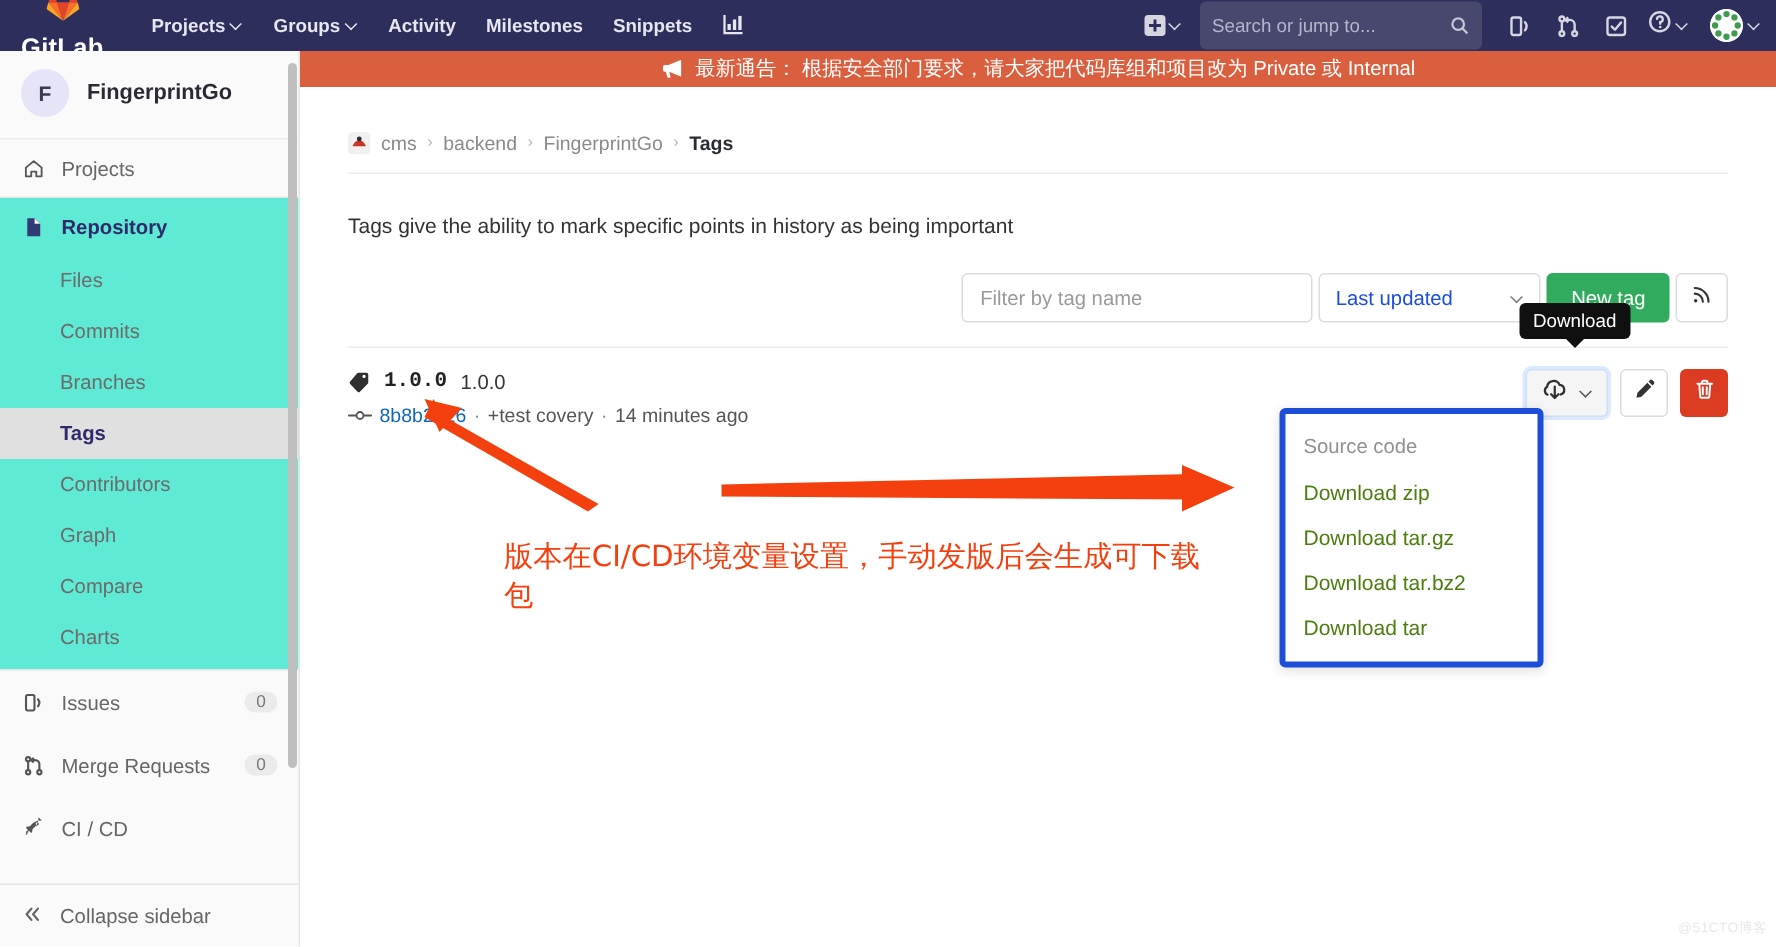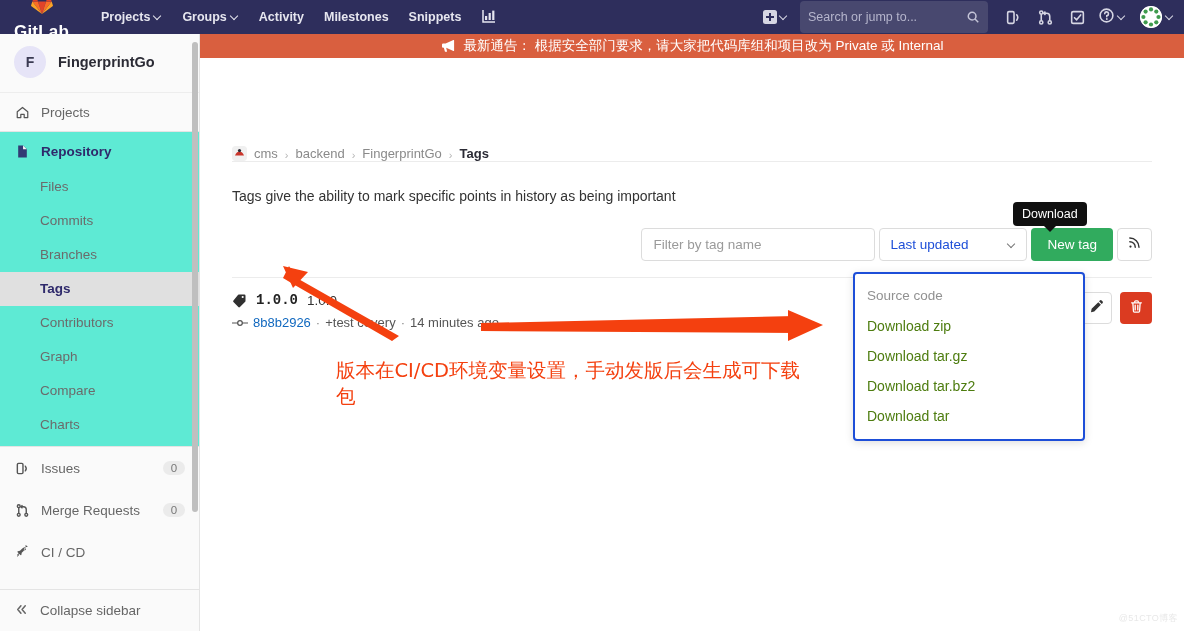--- a/index.html
+++ b/index.html
@@ -117,22 +117,22 @@
     position: absolute; top: 8px; left: 192px; width: 6px; height: 470px;
     background: #bfbfbf; border-radius: 4px; cursor: pointer;
   }
 
   
   .main {
     position: absolute; top: 75px; left: 200px; width: 984px; height: 556px;
     background: #fff; padding: 0 32px;
   }
   .breadcrumb {
-    display: flex; align-items: flex-end; gap: 7px; height: 40px;
-    font-size: 13px; color: #8a8a8a; margin-top: 46px;
+    display: flex; align-items: center; gap: 7px; height: 40px;
+    font-size: 13px; color: #8a8a8a;
   }
   .breadcrumb .bc-avatar {
     width: 15px; height: 15px; border-radius: 3px; overflow: hidden; display: block;
   }
   .breadcrumb a { color: #8a8a8a; text-decoration: none; cursor: pointer; }
   .breadcrumb .sep { color: #b5b5b5; font-size: 11px; }
   .breadcrumb .cur { color: #2b2b35; font-weight: 700; }
   .hr { border-top: 1px solid #ececec; margin: 0 0 0 0; }
   .intro { font-size: 14px; color: #333; padding: 26px 0 24px 0; }
 
@@ -199,22 +199,22 @@
     padding: 5px 9px; border-radius: 4px; white-space: nowrap; z-index: 30;
   }
   .tooltip::after {
     content: ""; position: absolute; left: 50%; margin-left: -6px; bottom: -6px;
     border-left: 6px solid transparent; border-right: 6px solid transparent;
     border-top: 6px solid #101010;
   }
 
   
   .dropdown {
-    position: absolute; left: 853px; top: 272px; width: 232px;
-    background: #fff; border: 2px solid #1d4ed8; border-radius: 4px;
+    position: absolute; left: 853px; top: 272px; width: 176px;
+    background: #fff; border: 4px solid #1d4ed8; border-radius: 4px;
     box-shadow: 0 2px 8px rgba(0,0,0,.13); padding: 8px 0 8px 0; z-index: 25;
   }
   .dd-header {
     font-size: 13.5px; color: #919191; padding: 6px 12px 8px 12px; cursor: default;
   }
   .dd-item {
     font-size: 14px; color: #4d7c0f; padding: 7px 12px; cursor: pointer;
   }
 
   

